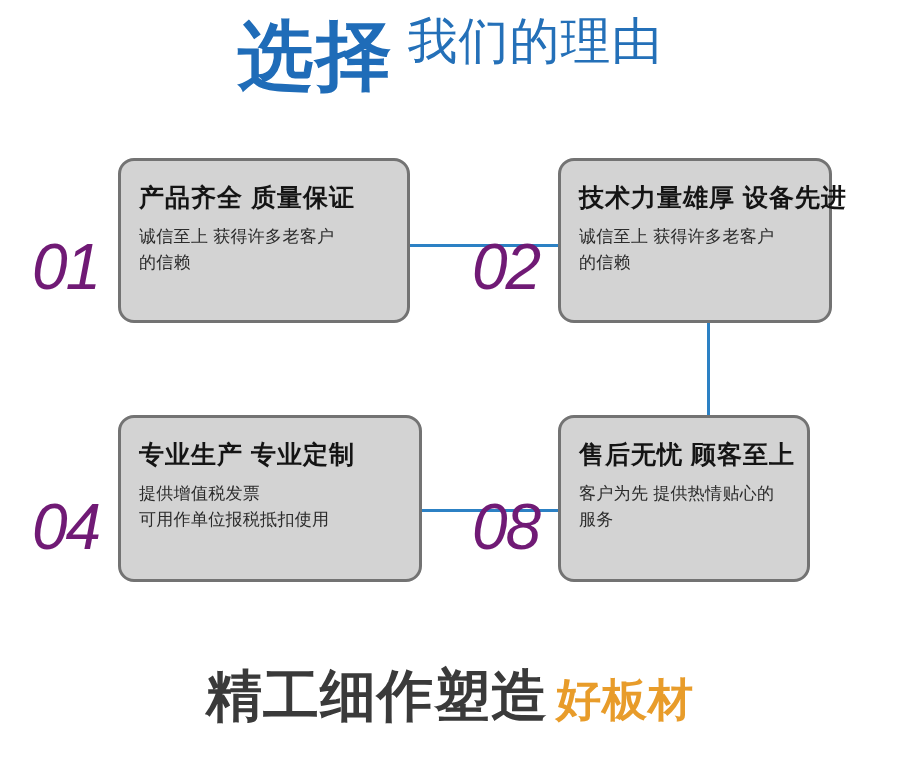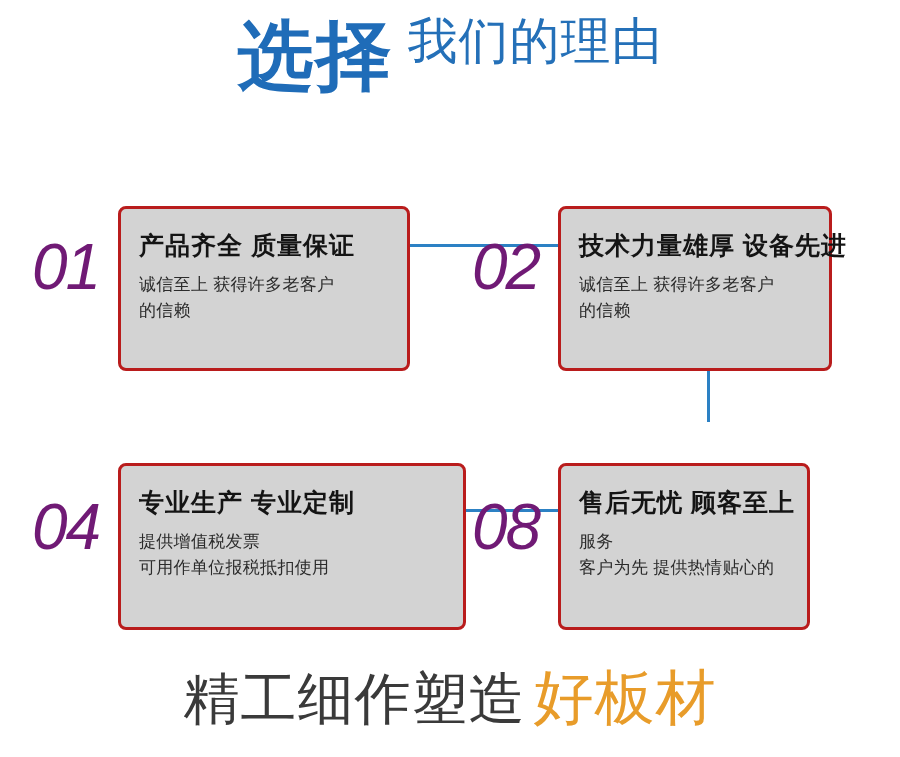--- a/index.html
+++ b/index.html
@@ -65,28 +65,27 @@
     left: 408px;
     top: 509px;
     width: 152px;
     height: 3px;
   }
 
   
   .card {
     position: absolute;
     background: #d3d3d3;
-    border: 3px solid #b91c1c;
-    border-radius: 8px;
+    border: 3px solid #737373;
+    border-radius: 16px;
     box-sizing: border-box;
-    margin-top: 48px;
   }
   .card-01 { left: 118px; top: 158px; width: 292px; height: 165px; }
   .card-02 { left: 558px; top: 158px; width: 274px; height: 165px; }
-  .card-04 { left: 118px; top: 415px; width: 348px; height: 167px; }
+  .card-04 { left: 118px; top: 415px; width: 304px; height: 167px; }
   .card-03 { left: 558px; top: 415px; width: 252px; height: 167px; }
 
   .card-inner {
     padding: 22px 14px 0 18px;
   }
   .card-title {
     font-size: 25px;
     font-weight: bold;
     color: #141414;
     letter-spacing: 1px;
@@ -123,27 +122,27 @@
     position: absolute;
     left: 0;
     top: 668px;
     width: 900px;
     text-align: center;
     line-height: 1;
     white-space: nowrap;
   }
   .footer-dark {
     font-size: 56px;
-    font-weight: normal;
+    font-weight: bold;
     color: #3a3a3a;
     letter-spacing: 1px;
   }
   .footer-accent {
-    font-size: 60px;
-    font-weight: normal;
+    font-size: 45px;
+    font-weight: bold;
     color: #e89c2a;
     letter-spacing: 1px;
     margin-left: 8px;
   }
 </style>
 </head>
 <body>
 
 <div class="header">
   <span class="header-strong">选择</span>
@@ -184,22 +183,22 @@
       <span class="card-body-line">可用作单位报税抵扣使用</span>
     </div>
   </div>
 </div>
 <div class="step-num num-04">04</div>
 
 <div class="card card-03">
   <div class="card-inner">
     <div class="card-title">售后无忧 顾客至上</div>
     <div class="card-body">
+      <span class="card-body-line">客户为先 提供热情贴心的</span>
       <span class="card-body-line">服务</span>
-      <span class="card-body-line">客户为先 提供热情贴心的</span>
     </div>
   </div>
 </div>
 <div class="step-num num-03">08</div>
 
 <div class="footer">
   <span class="footer-dark">精工细作塑造</span><span class="footer-accent">好板材</span>
 </div>
 
 </body></html>

